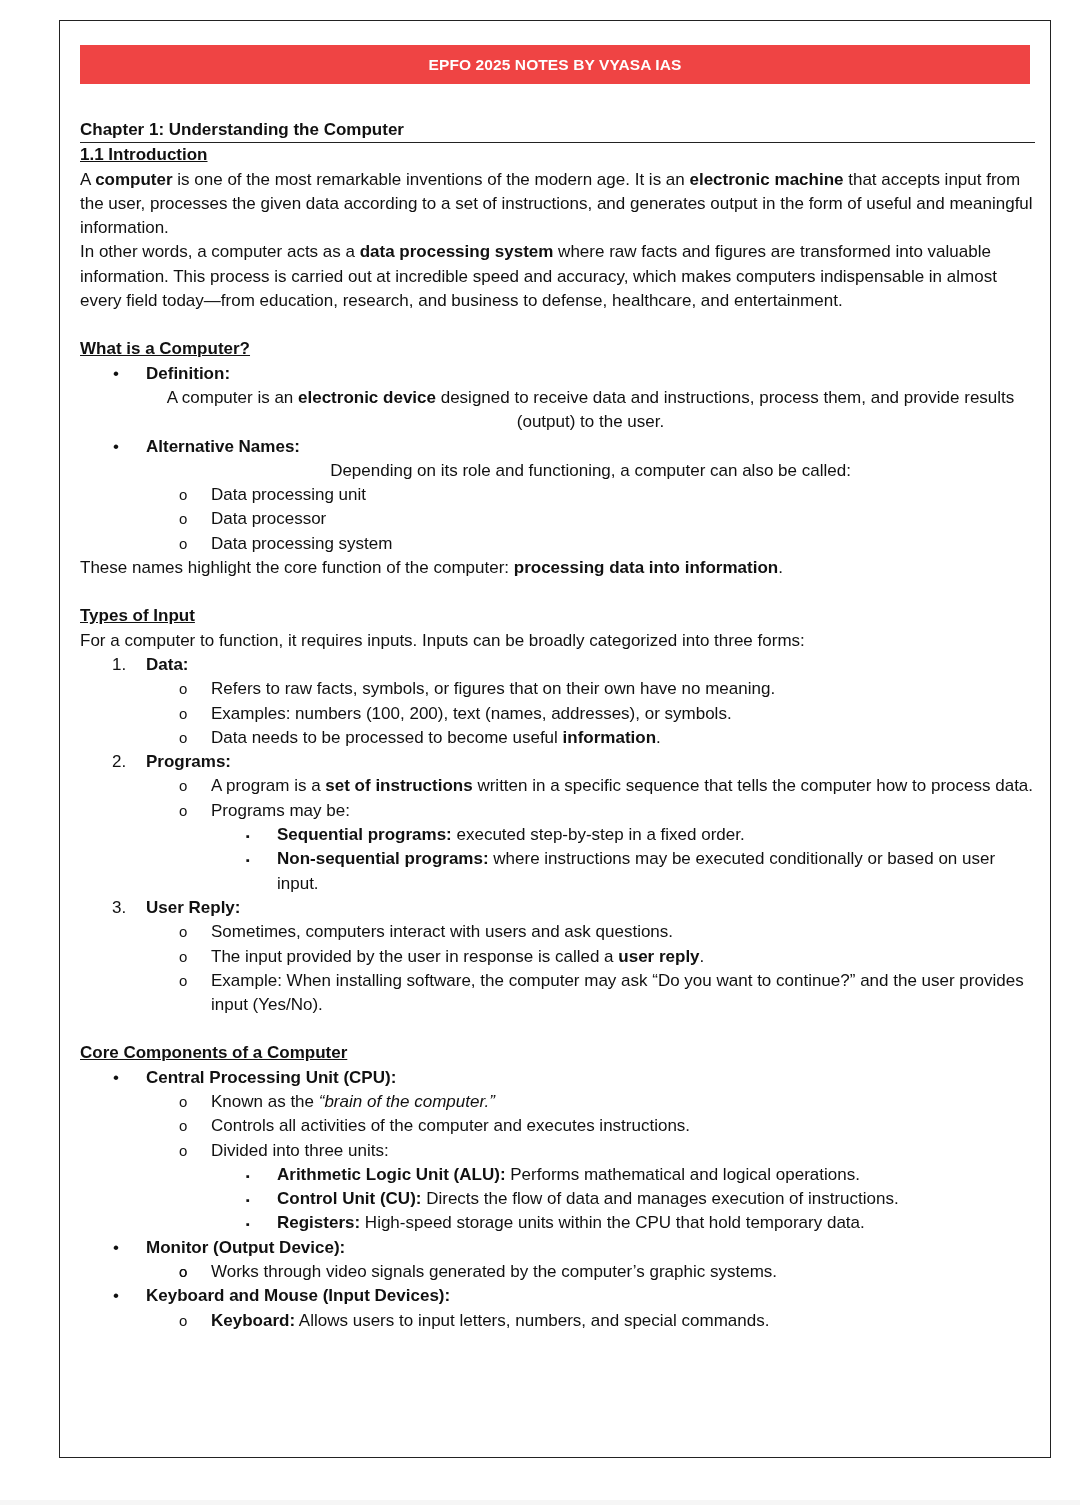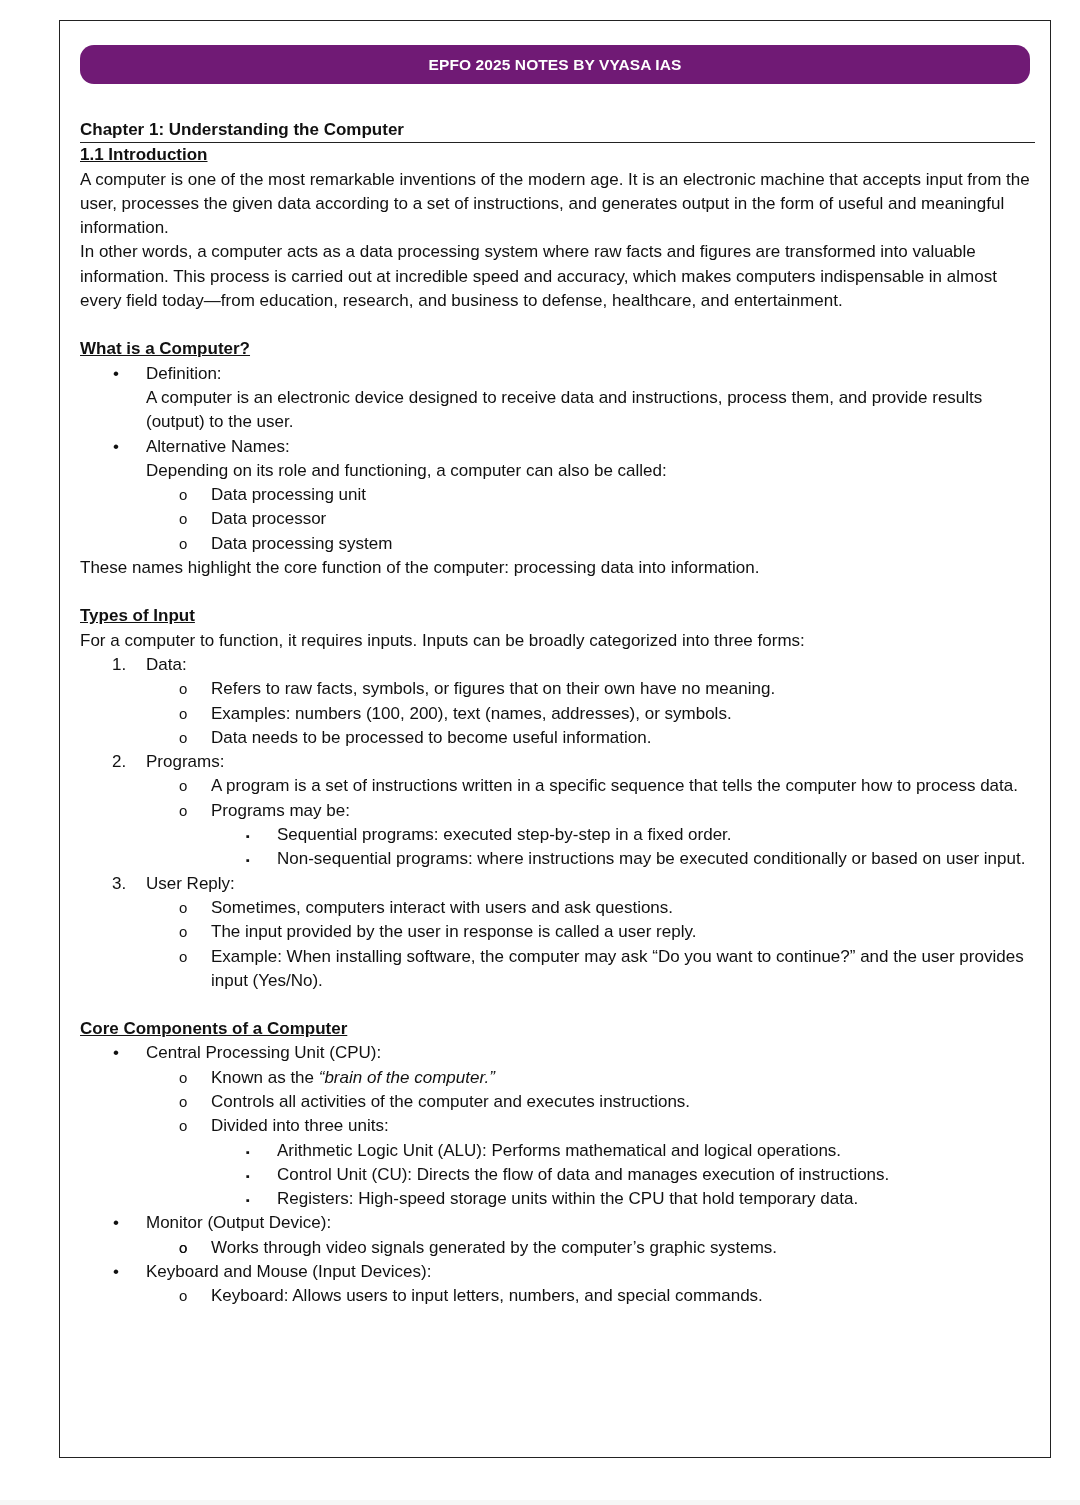--- a/index.html
+++ b/index.html
@@ -10,44 +10,44 @@
   }
   .page {
     position: absolute; left: 0; top: 0; width: 1080px; height: 1500px; background: #fff;
   }
   .frame {
     position: absolute; left: 59px; top: 20px; width: 992px; height: 1438px;
     border: 1px solid #222; box-sizing: border-box;
   }
   .banner {
     position: absolute; left: 80px; top: 45px; width: 950px; height: 39px;
-    background: #701a75; color: #fff; font-weight: bold; font-size: 15.5px;
-    display: flex; align-items: center; justify-content: center; letter-spacing: 0.1px; border-radius: 14px;
+    background: #ef4444; color: #fff; font-weight: bold; font-size: 15.5px;
+    display: flex; align-items: center; justify-content: center; letter-spacing: 0.1px;
   }
   .content {
     position: absolute; left: 80px; top: 110px; width: 955px;
     font-size: 17px; line-height: 24.3px;
   }
   .chapter {
     font-weight: bold; border-bottom: 1px solid #222; padding-bottom: 0px; margin-top: 8px;
   }
   .h { font-weight: bold; text-decoration: underline; }
   p { margin: 0; }
   .gap { height: 24px; }
   .row { position: relative; }
   .l1 { padding-left: 66px; }
   .l2 { padding-left: 131px; }
   .l3 { padding-left: 197px; }
   .marker { position: absolute; }
   .l1 .marker { left: 33px; }
   .l1 .marker.num { left: 32px; }
   .l2 .marker { left: 99px; font-size: 15px; }
   .l3 .marker { left: 166px; font-size: 11px; top: 1px; }
-  .cont1 { padding-left: 66px; }
-  b { font-weight: normal; }
+  .cont1 { padding-left: 66px; text-align: center; }
+  b { font-weight: bold; }
   i { font-style: italic; }
 </style>
 </head>
 <body>
 
 <div class="page">
   <div class="frame"></div>
   <div class="banner">
     <span>EPFO 2025 NOTES BY VYASA IAS</span>
   </div>

